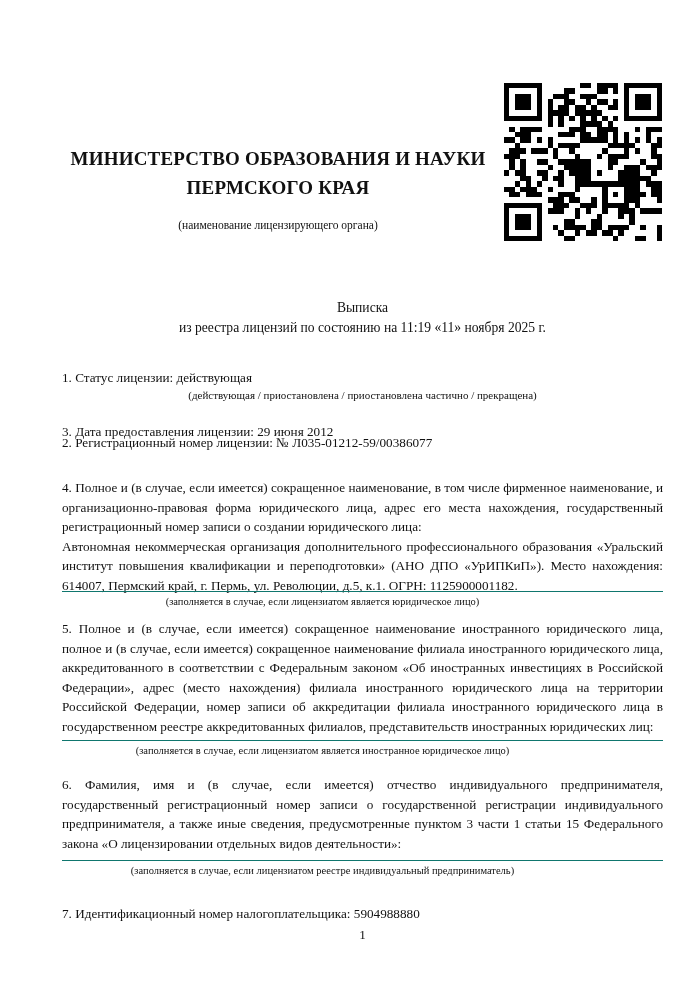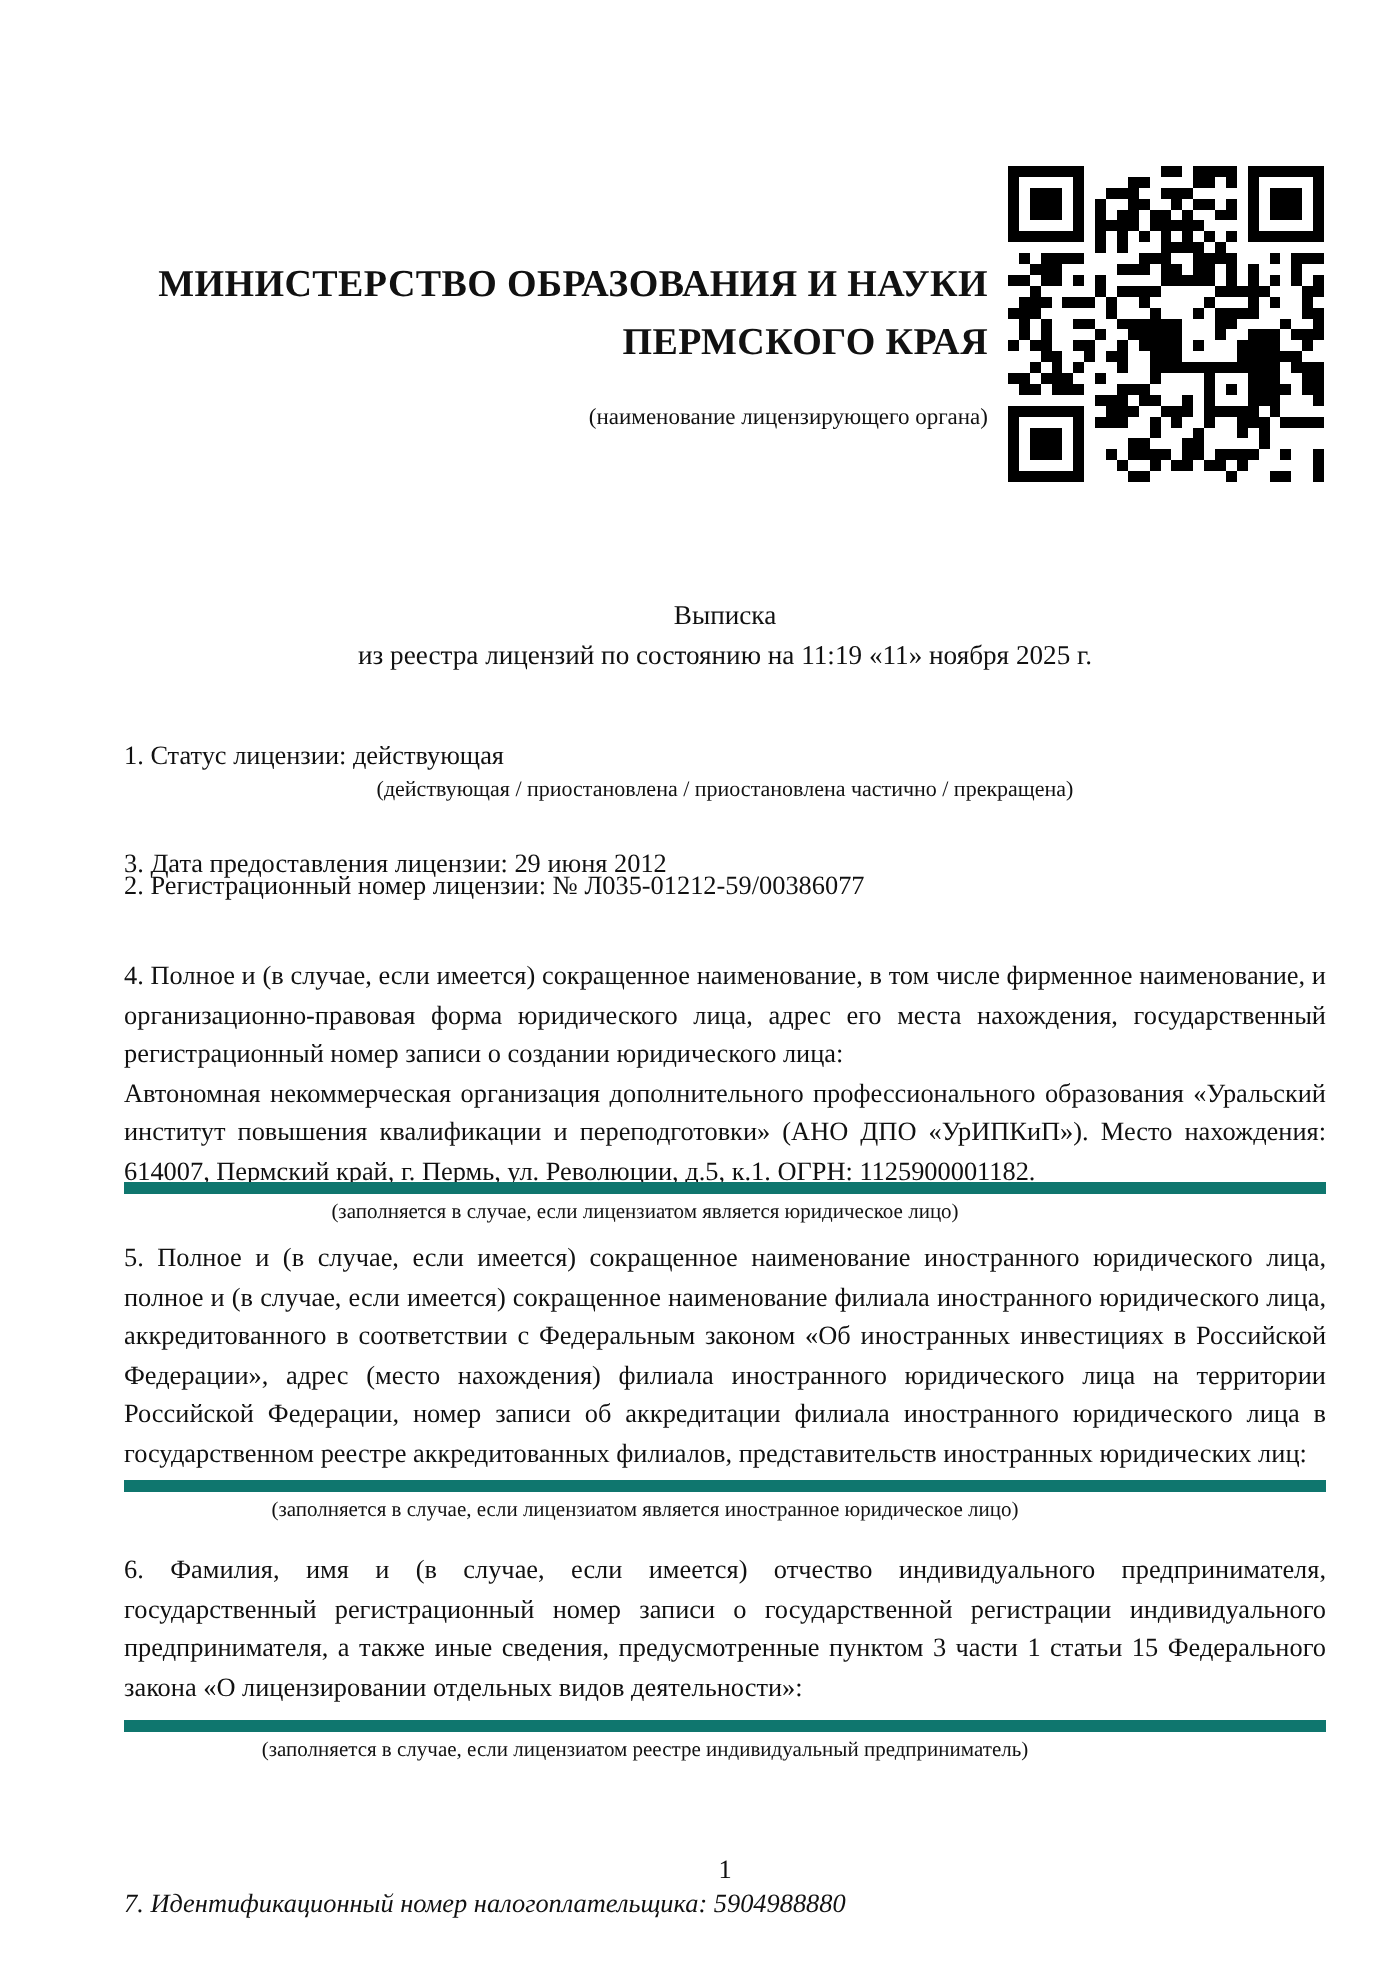--- a/index.html
+++ b/index.html
@@ -8,49 +8,49 @@
     width:700px;height:989px;
     margin:0 auto;
     background:#ffffff;
     font-family:"Liberation Serif","DejaVu Serif",serif;
     color:#111;
     overflow:hidden;
   }
   .abs{position:absolute;}
   .col{left:62px;width:601px;}
   .header-block{
-    left:62px;width:432px;top:128px;
-    text-align:right;
+    left:62px;width:432px;top:144px;
+    text-align:center;
   }
   .ministry-line{
     font-size:19px;font-weight:bold;line-height:29px;
     white-space:nowrap;letter-spacing:.2px;
   }
   .header-caption{font-size:11.5px;line-height:14px;margin-top:16px;}
   .qr{position:absolute;left:504px;top:83px;width:158px;height:158px;}
   .title-block{top:298px;text-align:center;font-size:13.6px;line-height:19.5px;}
   .item{font-size:13.2px;line-height:19.5px;}
   .justify{text-align:justify;}
   .small-caption{font-size:11px;line-height:14px;text-align:center;}
-  .rulecap{border-top:6px solid #0f766e;}
+  .rulecap{border-top:1px solid #0f766e;}
   .rulecap .rcaption{
     font-size:10.5px;line-height:13px;text-align:center;
     padding-top:3px;padding-right:80px;
   }
   .pos1{top:368px;}
   .cap1{top:388px;}
   .pos2{top:433px;}
   .pos3{top:422px;}
   .pos4{top:478px;}
   .pos4c{top:591px;}
   .pos5{top:619px;}
   .pos5c{top:740px;}
   .pos6{top:775px;}
   .pos6c{top:860px;}
-  .pos7{top:942px;font-style:italic;}
+  .pos7{top:904px;}
   .page-number{top:926px;text-align:center;font-size:13.2px;line-height:17px;}
 </style>
 </head>
 <body>
 
 <div class="page">
 
   <div class="abs header-block">
     <div class="ministry-line">МИНИСТЕРСТВО ОБРАЗОВАНИЯ И НАУКИ</div>
     <div class="ministry-line">ПЕРМСКОГО КРАЯ</div>

